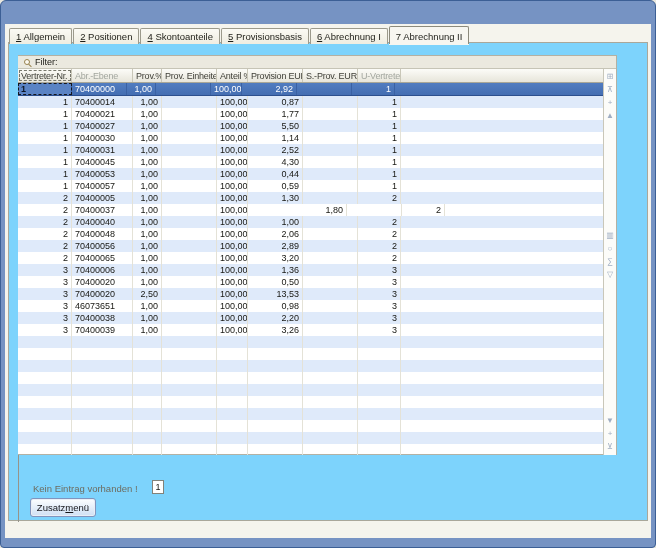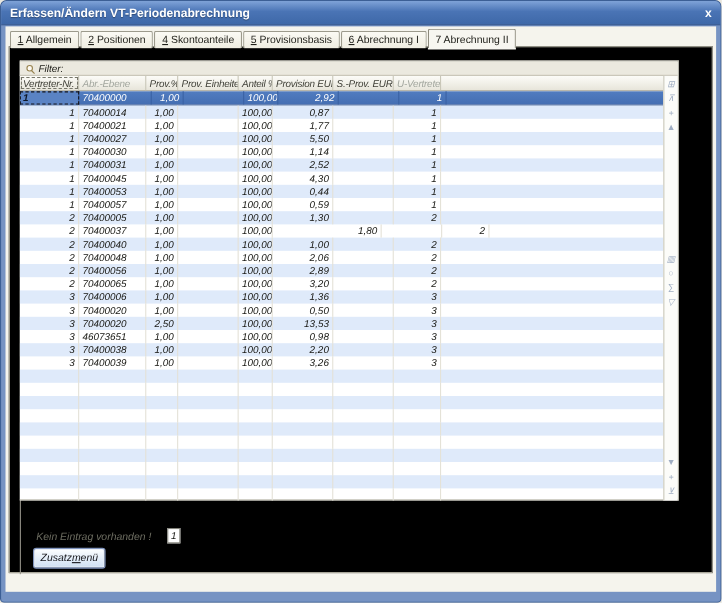--- a/index.html
+++ b/index.html
@@ -15,21 +15,21 @@
   
   #tab-bar { position:absolute; top:2px; left:4px; display:flex; z-index:3; }
   .tab { font-size:9.5px; color:#1e1e18; background:linear-gradient(#fbfaf4,#efede1);
          border:1px solid #9c9a8c; border-bottom:none; padding:2px 6px 2px 6px; margin-right:1px;
          margin-top:2px; border-radius:2px 2px 0 0; white-space:nowrap; }
   .tab.active { background:#f7f6f0; margin-top:0; padding-top:4px; position:relative; z-index:4;
                 border-color:#8c8a7c; box-shadow:0 1px 0 #f7f6f0; }
   .mn { text-decoration:underline; }
   
   #panel { position:absolute; top:18px; left:3px; right:3px; bottom:17px;
-           border:1px solid #a9a79a; background:#000000; z-index:1;font-style:italic; }
+           border:1px solid #a9a79a; background:#7dd3fc; z-index:1; }
   #left-line { position:absolute; left:9px; top:12px; width:1px; height:467px; background:#96948a; }
   
   #grid { position:absolute; left:9px; top:12px; width:599px; height:400px;
           border:1px solid #b3b1a3; border-left:none; background:#fff; font-size:9px; }
   #filter-row { height:13px; background:#ebe9df; border-bottom:1px solid #c6c4b6;
                 display:flex; align-items:center; padding-left:6px; gap:5px; }
   #filter-label { font-size:9px; color:#21211b; }
   .mag { width:6px; height:6px; border:1px solid #97824e; border-radius:50%; position:relative; background:#fdfaf2; }
   .mag::after { content:''; position:absolute; width:4px; height:1px; background:#97824e;
                 right:-3px; bottom:-2px; transform:rotate(45deg); }
@@ -64,24 +64,20 @@
   #menu-btn { position:absolute; left:21px; top:455px; width:66px; height:19px;
               border:1px solid #8094bd; border-radius:3px;
               background:linear-gradient(#fdfeff,#e3edf9 55%,#cfe0f3);
               font-size:9.5px; color:#15151a; text-align:center; line-height:17px;
               box-shadow:0 0 0 1px #e9eef6 inset; }
 </style>
 </head>
 <body>
 
 <div id="window">
-  <div id="titlebar">
-    <span id="title">Erfassen/Ändern VT-Periodenabrechnung</span>
-    <span id="close-btn">x</span>
-  </div>
   <div id="body">
     <div id="tab-bar">
         <div class="tab"><span class="mn">1</span><span> Allgemein</span></div>
         <div class="tab"><span class="mn">2</span><span> Positionen</span></div>
         <div class="tab"><span class="mn">4</span><span> Skontoanteile</span></div>
         <div class="tab"><span class="mn">5</span><span> Provisionsbasis</span></div>
         <div class="tab"><span class="mn">6</span><span> Abrechnung I</span></div>
         <div class="tab active"><span>7 Abrechnung II</span></div>
       </div>
     <div id="panel">
@@ -100,21 +96,21 @@
                 <div class="hcell" style="width: 55px;">Prov. Einheiten</div>
                 <div class="hcell" style="width: 31px;">Anteil %</div>
                 <div class="hcell" style="width: 55px;">Provision EUR</div>
                 <div class="hcell" style="width: 55px;">S.-Prov. EUR</div>
                 <div class="hcell muted" style="width: 43px;">U-Vertreter</div>
                 <div class="hcell h-fill"></div>
               </div>
             <div id="rows">
                 <div class="row sel">
                   <div class="cell r edit" style="width: 54px;">1</div>
-                  <div class="cell l" style="width: 66px;">70400000</div>
+                  <div class="cell l" style="width: 55px;">70400000</div>
                   <div class="cell r" style="width: 29px;">1,00</div>
                   <div class="cell r" style="width: 55px;"></div>
                   <div class="cell r" style="width: 31px;">100,00</div>
                   <div class="cell r" style="width: 55px;">2,92</div>
                   <div class="cell r" style="width: 55px;"></div>
                   <div class="cell r" style="width: 43px;">1</div>
                   <div class="cell fill"></div>
                 </div>
                 <div class="row alt">
                   <div class="cell r" style="width: 54px;">1</div>

